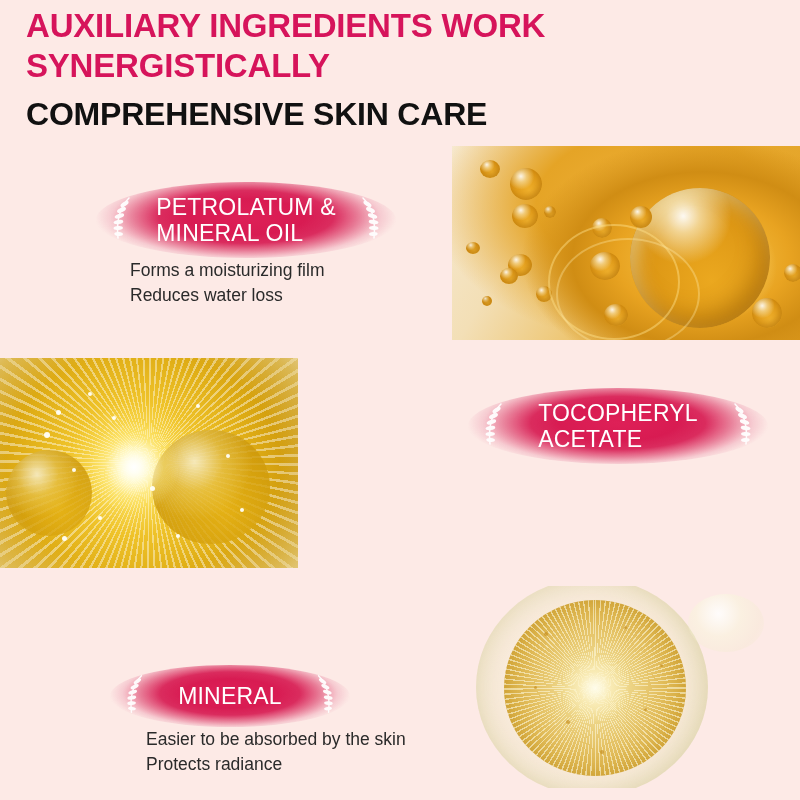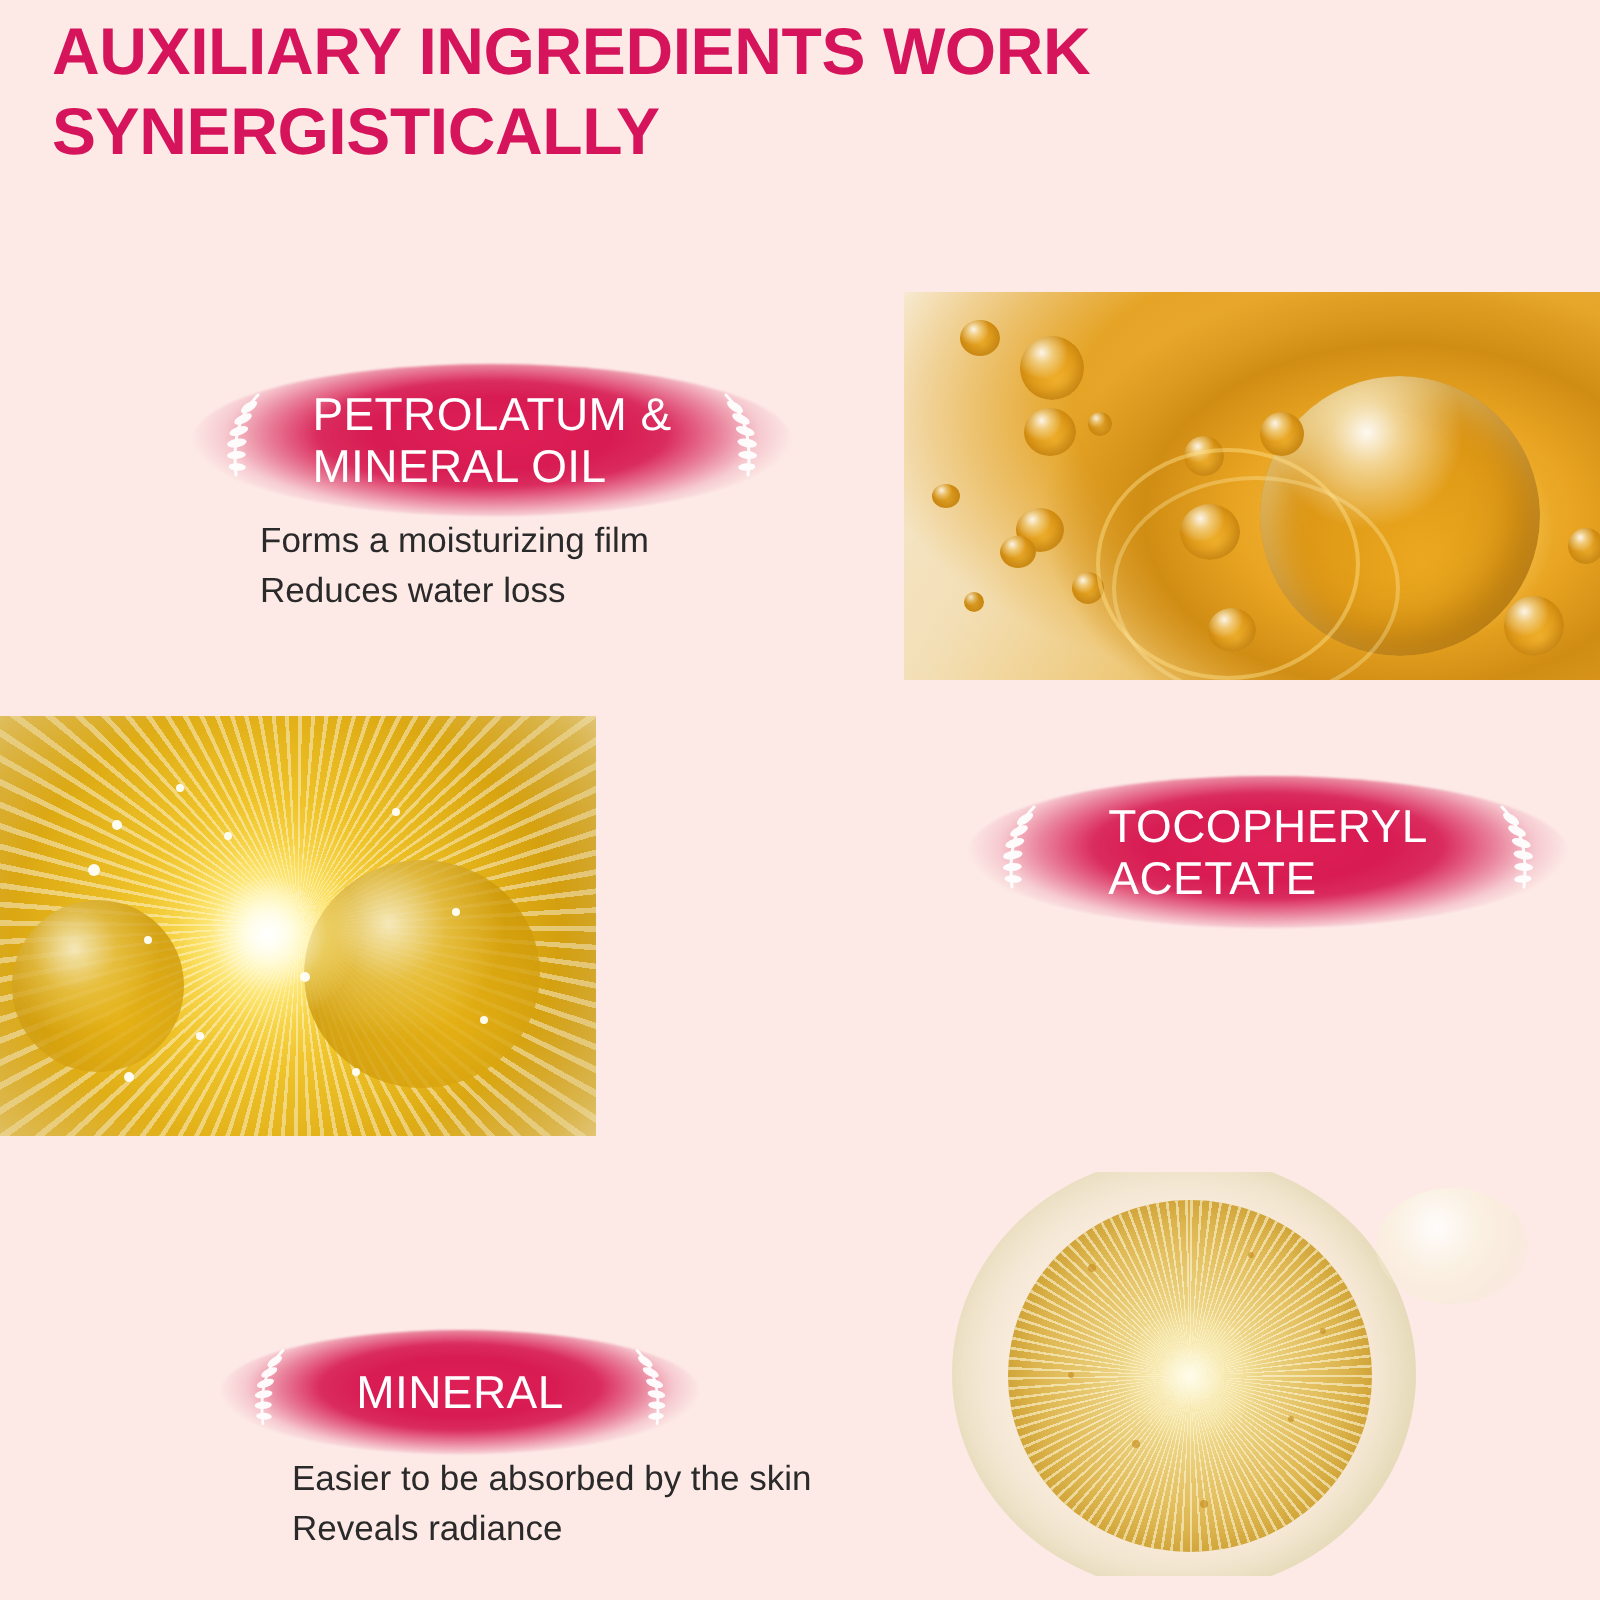--- a/index.html
+++ b/index.html
@@ -266,33 +266,34 @@
     font-size: 17.5px;
     line-height: 1.42;
     white-space: pre-line;
   }
 
   
   .ing-petrolatum { left: 96px;  top: 182px; }
   .ing-petrolatum .badge { width: 300px; height: 76px; }
   .ing-petrolatum .desc  { margin-left: 34px; }
 
-  .ing-tocopheryl { left: 484px; top: 388px; }
+  .ing-tocopheryl { left: 468px; top: 388px; }
   .ing-tocopheryl .badge { width: 300px; height: 76px; }
   .ing-tocopheryl .desc  { margin-left: 34px; }
 
   .ing-squalane { left: 110px; top: 665px; }
   .ing-squalane .badge { width: 240px; height: 62px; }
   .ing-squalane .desc  { margin-left: 36px; }
 </style>
 </head>
 <body>
 
 <div class="headline">
   <div class="headline-pink">AUXILIARY INGREDIENTS WORK SYNERGISTICALLY</div>
+  <div class="headline-black">COMPREHENSIVE SKIN CARE</div>
 </div>
 
 <div class="photo photo-oil-bubbles">
   <div class="big-sphere sphere"></div>
   <div class="drop" style="left:58px;  top:22px;  width:32px; height:32px;"></div>
   <div class="drop" style="left:28px;  top:14px;  width:20px; height:18px;"></div>
   <div class="drop" style="left:60px;  top:58px;  width:26px; height:24px;"></div>
   <div class="drop" style="left:92px;  top:60px;  width:12px; height:12px;"></div>
   <div class="drop" style="left:56px;  top:108px; width:24px; height:22px;"></div>
   <div class="drop" style="left:48px;  top:122px; width:18px; height:16px;"></div>
@@ -452,14 +453,14 @@
           <ellipse cx="11.5" cy="15" rx="4.8" ry="2.1" transform="rotate(-26 11.5 15)"></ellipse>
           <ellipse cx="9.4" cy="21" rx="4.9" ry="2.1" transform="rotate(-18 9.4 21)"></ellipse>
           <ellipse cx="8.4" cy="27" rx="4.9" ry="2.1" transform="rotate(-10 8.4 27)"></ellipse>
           <ellipse cx="8.2" cy="33" rx="4.7" ry="2.0" transform="rotate(-4 8.2 33)"></ellipse>
           <ellipse cx="8.6" cy="39" rx="4.3" ry="1.9" transform="rotate(4 8.6 39)"></ellipse>
         </g>
       </svg>
     </span>
   </div>
   <div class="desc">Easier to be absorbed by the skin
-Reveals radiance</div>
+Protects radiance</div>
 </div>
 
 </body></html>

